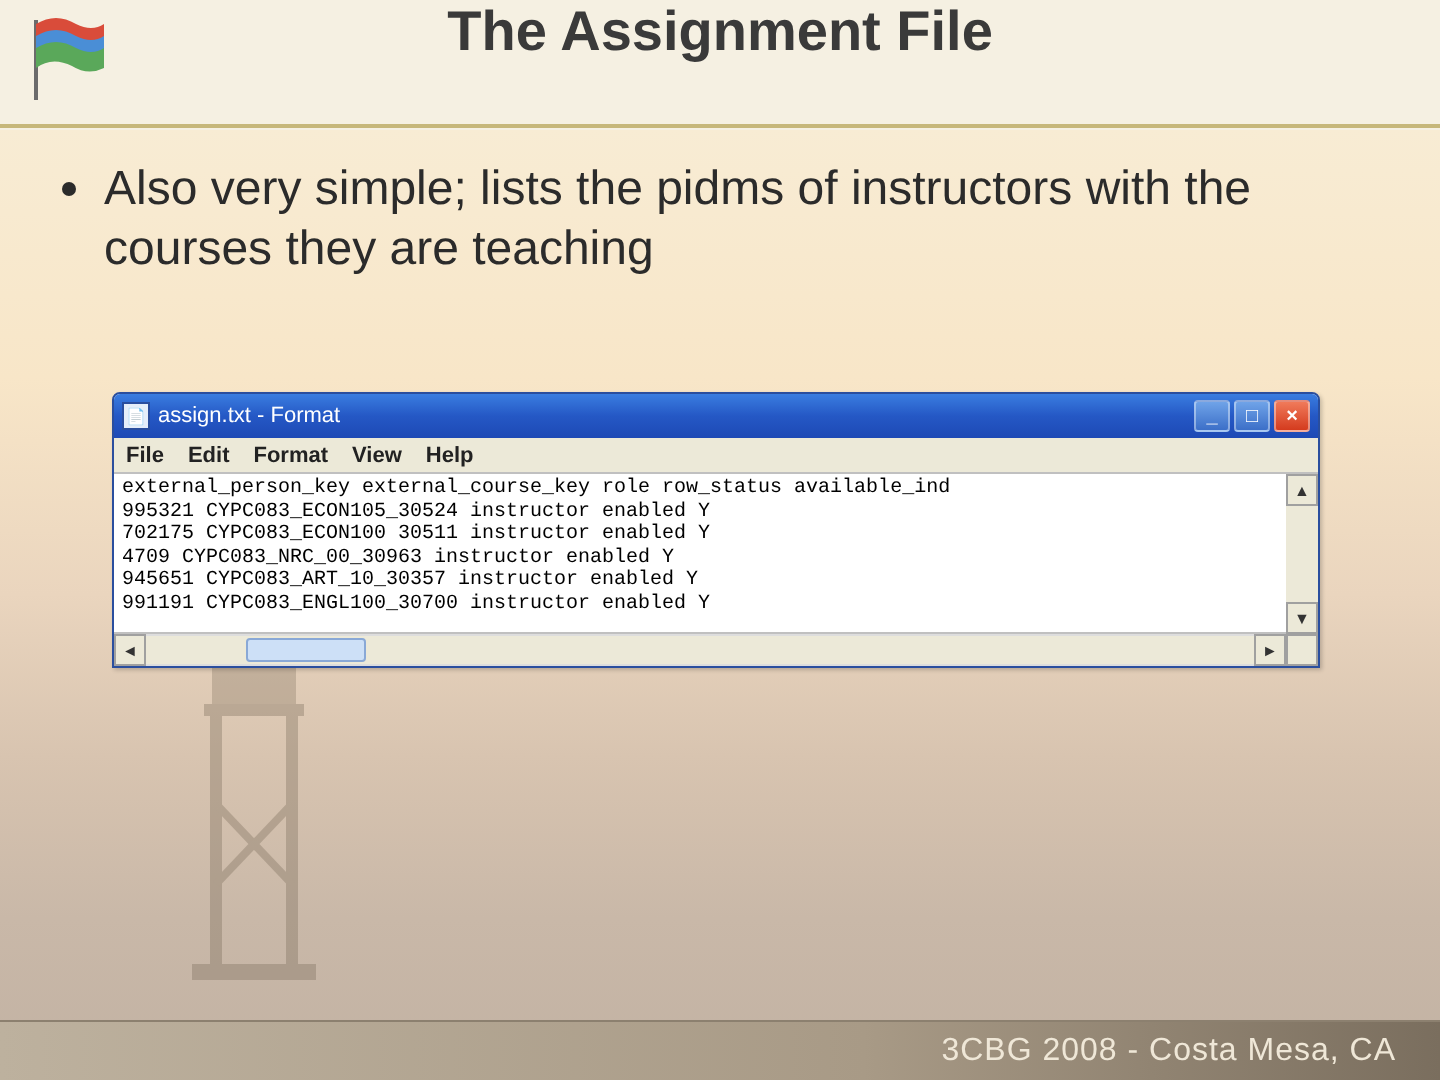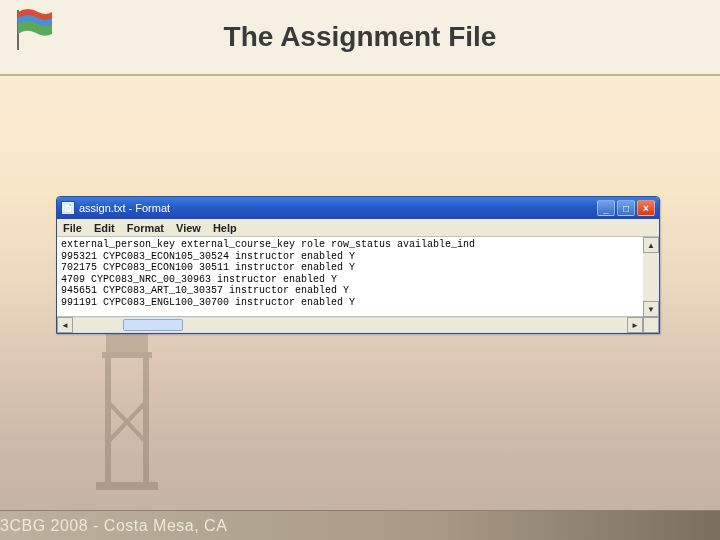--- a/index.html
+++ b/index.html
@@ -6,24 +6,24 @@
   html, body { width: 720px; height: 540px; overflow: hidden; font-family: Verdana, Arial, sans-serif; }
   .slide {
     width: 720px; height: 540px; position: relative;
     background: linear-gradient(to bottom,
       #f5f0e2 0%, #f5f0e2 12%,
       #f8ecd4 12%, #f8e6c8 35%,
       #ead5be 55%, #d8c4b0 70%,
       #c9b8a8 85%, #c2b2a3 100%);
   }
   .title-band {
-    position: absolute; top: 0; left: 0; right: 0; height: 76px;
+    position: absolute; top: 0; left: 0; right: 0; height: 64px;
     background: #f5f0e2;
     border-bottom: 2px solid #c6b77a;
-    display: flex; align-items: center; justify-content: center;
+    display: flex; justify-content: center;
   }
   .logo-flag {
     position: absolute; left: 8px; top: 4px; width: 48px; height: 48px;
   }
   .title-text {
     font-size: 28px; font-weight: bold; color: #3a3a3a;
     font-family: Verdana, Arial, sans-serif;
   }
   .bullet-block {
     position: absolute; left: 34px; top: 80px; right: 34px;
@@ -76,21 +76,21 @@
   .np-right-scroll {
     position: absolute; right: 0; top: 40px; bottom: 16px; width: 16px; background: #ece9d8;
     display: flex; flex-direction: column;
   }
   .np-right-scroll .arrow { width:16px; height:16px; border:1px solid #a0a0a0; display:flex; align-items:center; justify-content:center; font-size:8px; color:#333; background:#ece9d8;}
   .np-right-scroll .vtrack { flex:1; background:#ece9d8;}
   .footer-band {
     position: absolute; left: 0; right: 0; bottom: 0; height: 30px;
     background: linear-gradient(to right, #bdb19e 0%, #a89a86 60%, #7a6e5e 100%);
     border-top: 1px solid #8c806f;
-    display: flex; align-items: center; justify-content: flex-start; padding-right: 22px;
+    display: flex; align-items: center; justify-content: flex-end; padding-right: 22px;
   }
   .footer-text {
     color: #efe7d7; font-size: 16px; letter-spacing: 0.5px;
     font-family: 'Trebuchet MS', Verdana, sans-serif;
   }
   .tower {
     position: absolute; left: 88px; bottom: 28px; width: 78px; height: 190px;
     opacity: 0.35;
   }
 </style>
@@ -102,20 +102,23 @@
   <div class="title-band">
     <svg class="logo-flag" viewBox="0 0 48 48">
       <line x1="10" y1="6" x2="10" y2="46" stroke="#6b6b6b" stroke-width="2"></line>
       <path d="M10 8 Q20 2 30 8 Q38 12 44 8 L44 18 Q36 22 28 17 Q18 12 10 18 Z" fill="#d94c3a"></path>
       <path d="M10 14 Q20 8 30 14 Q38 18 44 14 L44 24 Q36 28 28 23 Q18 18 10 24 Z" fill="#4a8ed6"></path>
       <path d="M10 20 Q20 14 30 20 Q38 24 44 20 L44 30 Q36 34 28 29 Q18 24 10 30 Z" fill="#5aa85a"></path>
     </svg>
     <div class="title-text">The Assignment File</div>
   </div>
 
+  <ul class="bullet-block">
+    <li>Also very simple; lists the pidms of instructors with the courses they are teaching</li>
+  </ul>
 
   <svg class="tower" viewBox="0 0 78 190">
     <rect x="18" y="0" width="42" height="30" fill="#8a7b68"></rect>
     <rect x="14" y="30" width="50" height="6" fill="#7a6c5a"></rect>
     <line x1="20" y1="36" x2="20" y2="160" stroke="#7a6c5a" stroke-width="6"></line>
     <line x1="58" y1="36" x2="58" y2="160" stroke="#7a6c5a" stroke-width="6"></line>
     <line x1="20" y1="80" x2="58" y2="120" stroke="#7a6c5a" stroke-width="4"></line>
     <line x1="58" y1="80" x2="20" y2="120" stroke="#7a6c5a" stroke-width="4"></line>
     <rect x="8" y="160" width="62" height="8" fill="#7a6c5a"></rect>
   </svg>

